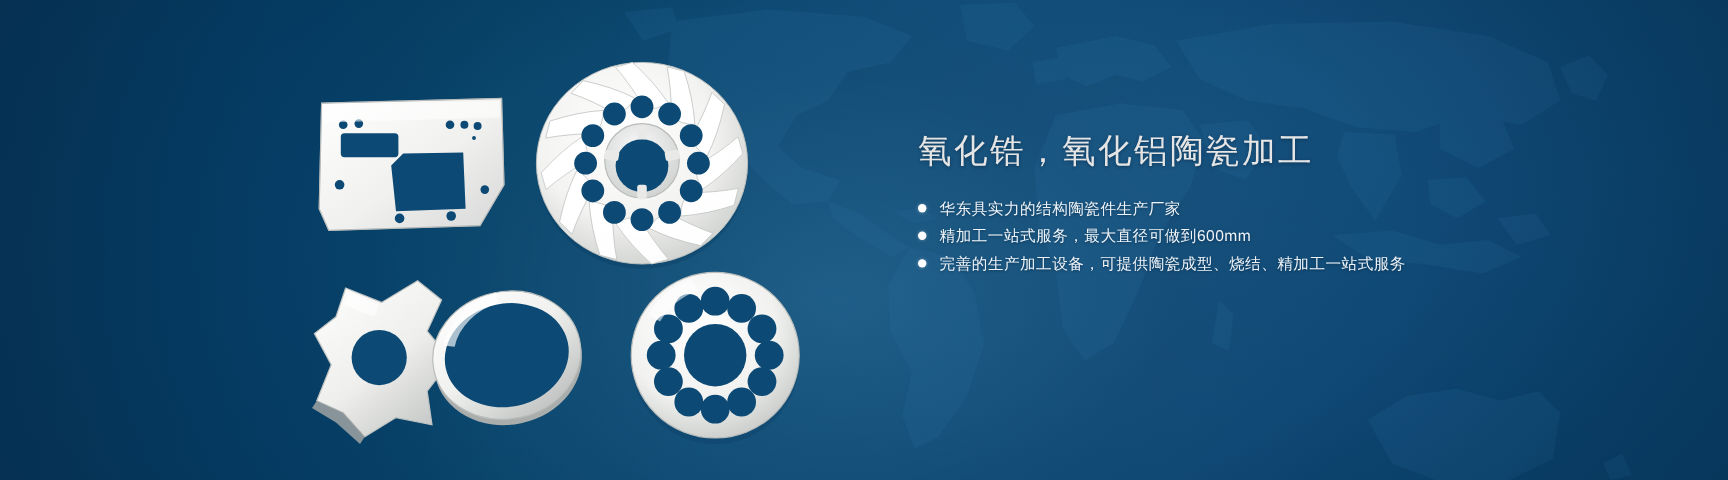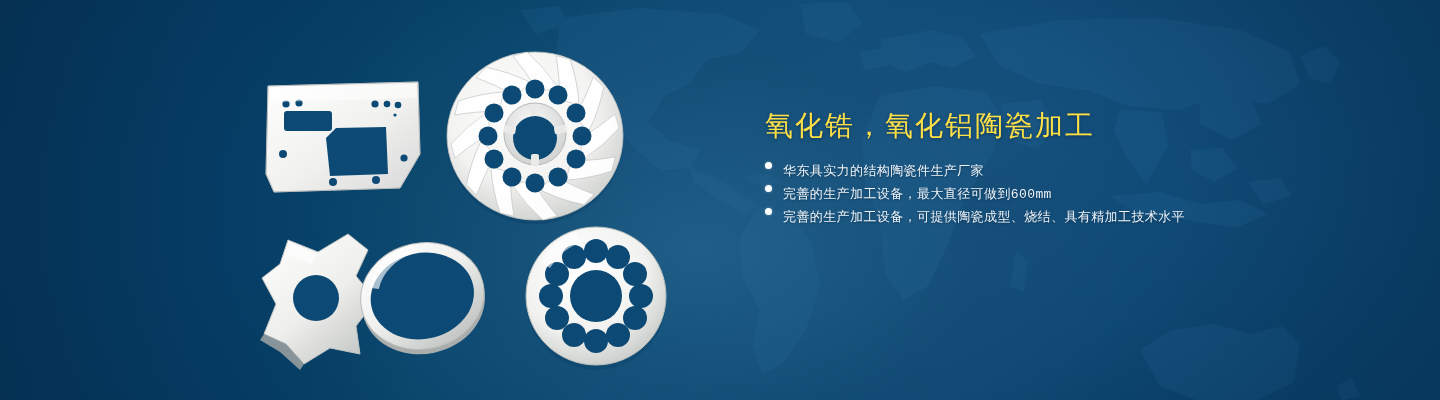--- a/index.html
+++ b/index.html
@@ -33,38 +33,37 @@
   }
   
   .bg-left{
     position:absolute;left:0;top:0;width:420px;height:100%;
     background:linear-gradient(90deg,#06395f 0%,#06406a 55%,rgba(8,68,112,0) 100%);
   }
 
   
   .copy{position:absolute;left:765px;top:108px;width:620px;}
   .headline{
-    color:#fde047;
+    color:#e5e5e5;
     font-size:28px;
     line-height:36px;
     letter-spacing:2px;
     font-weight:400;
     white-space:nowrap;
     text-shadow:0 1px 3px rgba(0,18,38,.45);
   }
   .bullets{margin-top:18px;}
   .bullet{
-    display:flex;align-items:flex-start;
+    display:flex;align-items:center;
     height:23px;
     color:#eef4f9;
     font-size:13px;
     letter-spacing:.4px;
     white-space:nowrap;
     text-shadow:0 1px 2px rgba(0,18,38,.4);
-    font-family:Liberation Mono, monospace;
   }
   .dot{
     width:7px;height:7px;border-radius:50%;
     background:#ffffff;
     margin-right:11px;
     flex:0 0 auto;
     box-shadow:0 0 3px rgba(255,255,255,.35);
   }
 
   
@@ -299,22 +298,22 @@
   <div class="copy">
     <div class="headline">氧化锆，氧化铝陶瓷加工</div>
 
     <div class="bullets">
       <div class="bullet">
         <span class="dot"></span>
         <span>华东具实力的结构陶瓷件生产厂家</span>
       </div>
       <div class="bullet">
         <span class="dot"></span>
-        <span>完善的生产加工设备，最大直径可做到600mm</span>
+        <span>精加工一站式服务，最大直径可做到600mm</span>
       </div>
       <div class="bullet">
         <span class="dot"></span>
-        <span>完善的生产加工设备，可提供陶瓷成型、烧结、具有精加工技术水平</span>
+        <span>完善的生产加工设备，可提供陶瓷成型、烧结、精加工一站式服务</span>
       </div>
     </div>
   </div>
 
 </div>
 
 </body></html>

